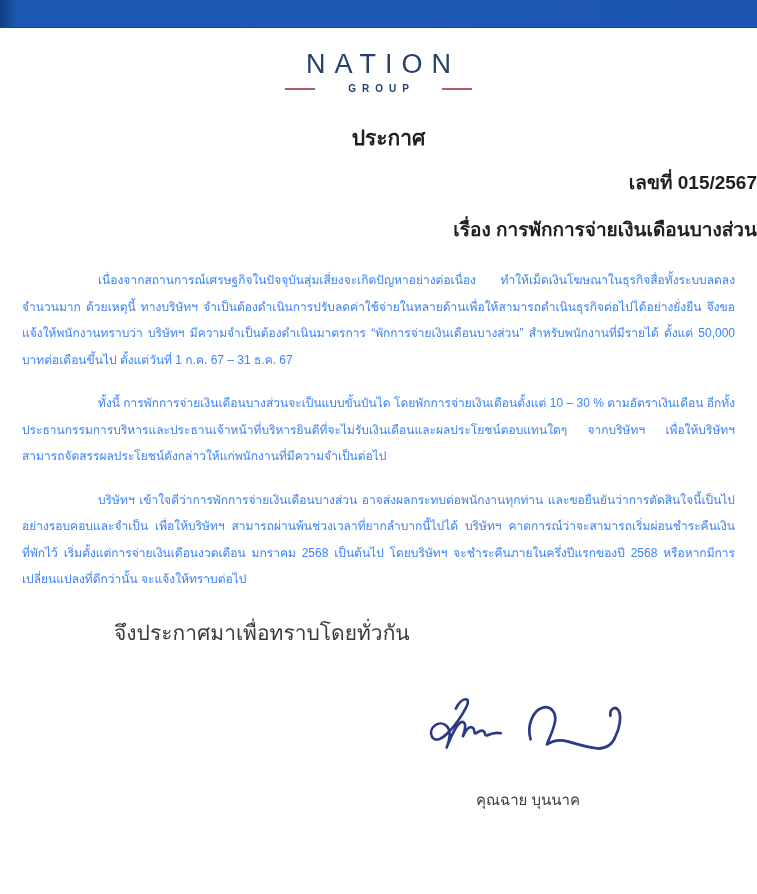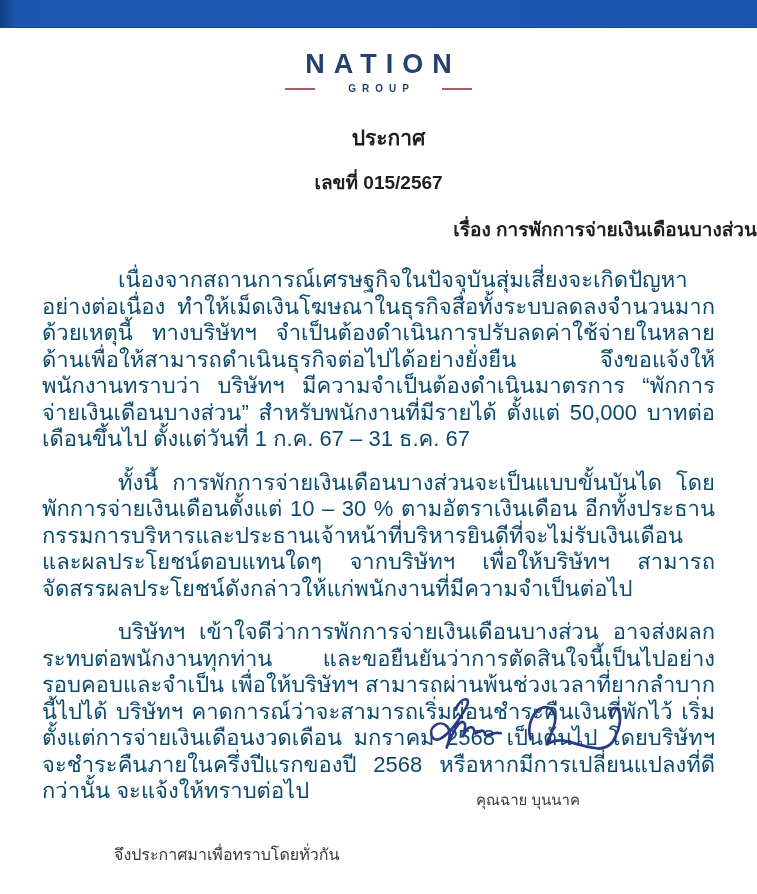--- a/index.html
+++ b/index.html
@@ -16,54 +16,54 @@
     background:linear-gradient(90deg,#0f3e82 0px,#1c57b1 16px,#1d58b4 55%,#1b55af 100%);
     border-bottom:1px solid #164a92;
     box-sizing:border-box;
   }
   .logo{ text-align:center; margin-top:21px; }
   .logo-name{
     font-size:27px;
     letter-spacing:9px;
     text-indent:9px;
     color:#24426b;
-    font-weight:bold;
+    font-weight:normal;
   }
   .logo-sub{
     display:flex; align-items:center; justify-content:center;
     gap:27px; margin-top:3px;
   }
   .logo-rule{ width:30px; height:2px; background:#a95f64; }
   .logo-grp{
     font-size:10px; font-weight:bold;
     letter-spacing:6px; text-indent:6px;
     color:#24426b;
   }
   .doc-title{
     text-align:center; font-weight:bold; color:#1f1f1f;
     font-size:21px; margin-top:27px;padding-left:20px;
   }
   .doc-number{
-    text-align:center; font-weight:bold; color:#1f1f1f;
+    text-align:right; font-weight:bold; color:#1f1f1f;
     font-size:19px; margin-top:13px;
   }
   .doc-subject{
     text-align:right; font-weight:bold; color:#1f1f1f;
     font-size:19px; margin-top:17px;
   }
   .content{
-    padding:0 42px; margin-top:23px;
-    font-size:22px; line-height:26.5px;
+    padding:0 22px; margin-top:23px;
+    font-size:12px; line-height:26.5px;
     text-align:justify;
-    color:#0c4a6e;
+    color:#3b82f6;
   }
   .content p{ margin:0 0 17px; text-indent:76px; }
   .closing{
-    padding:0 38px; margin-top:37px;
-    font-size:16px; text-indent:76px; color:#3b3b3b;
+    padding:0 38px; margin-top:23px;
+    font-size:21px; text-indent:76px; color:#3b3b3b;
   }
   .sig-block{
     position:absolute; left:383px; top:694px; width:290px;
     text-align:center;
   }
   .sig-svg{ display:block; margin:0 auto; }
   .sig-name{ margin-top:32px; font-size:15px; color:#3d3d3d; }
   .sig-title{ margin-top:8px; font-size:14.5px; color:#3d3d3d; }
 </style>
 </head>

